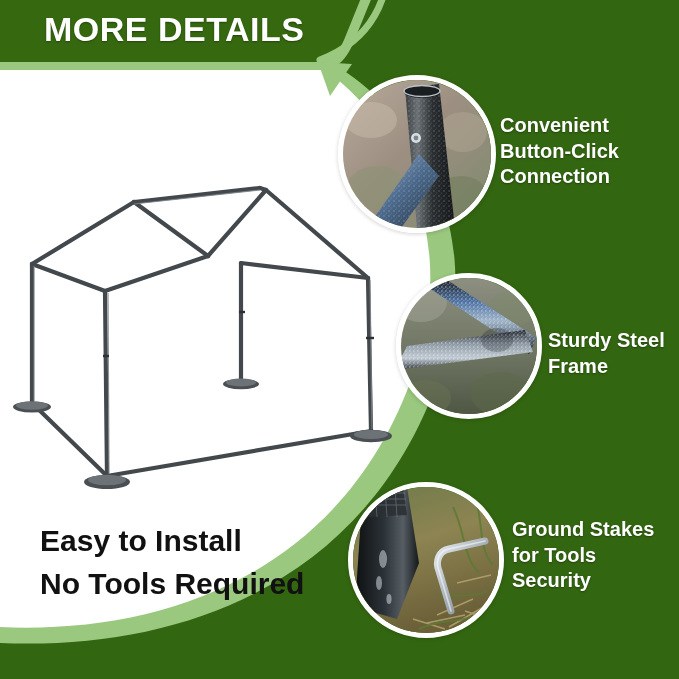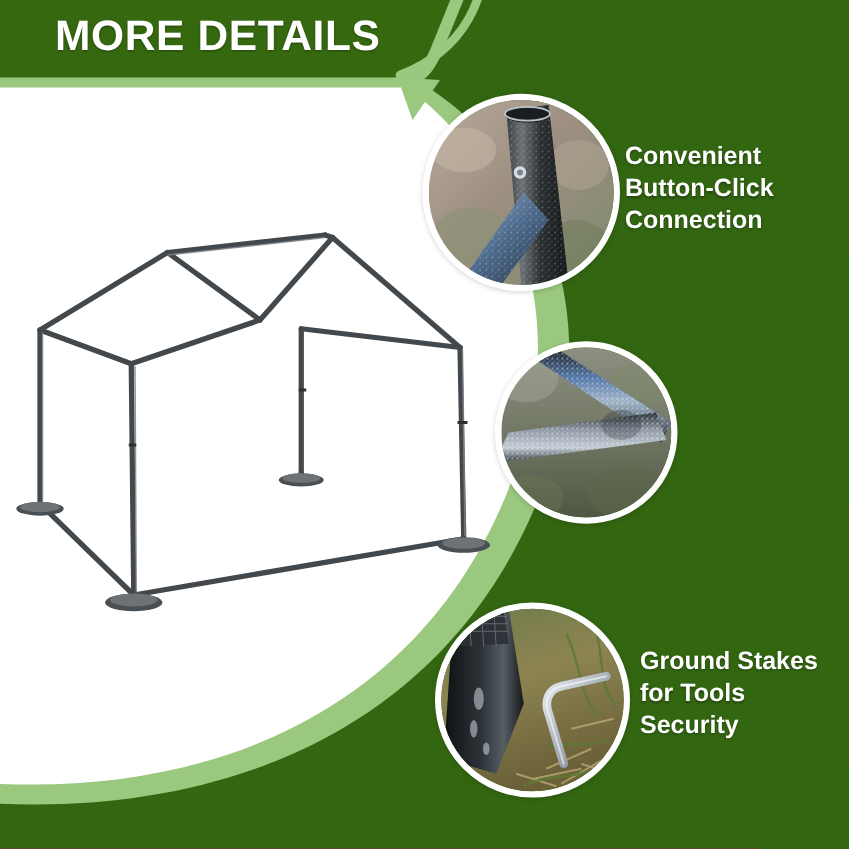--- a/index.html
+++ b/index.html
@@ -5,21 +5,21 @@
   html,body{margin:0;padding:0;}
   body{
     width:679px;height:679px;
     font-family:"Liberation Sans", sans-serif;
     overflow:hidden;
     background:#336611;
   }
   #stage{
     position:relative;
     width:679px;height:679px;
-    background:#be185d;
+    background:#0369a1;
     overflow:hidden;
   }
 
   
   .bg-art{position:absolute;left:0;top:0;width:679px;height:679px;}
   .banner-title{
     position:absolute;
     left:44px;top:10px;
     font-size:34px;
     font-weight:bold;
@@ -247,20 +247,22 @@
 
       <path d="M 22 6 L 46 2 L 136 60 L 128 76 Z" fill="url(#f2tube)"></path>
       <path d="M 22 6 L 46 2 L 136 60 L 128 76 Z" fill="url(#speck2)" opacity=".9"></path>
 
       <path d="M -6 92 L 6 68 L 124 52 L 132 74 Z" fill="url(#f2tube2)"></path>
       <path d="M -6 92 L 6 68 L 124 52 L 132 74 Z" fill="url(#speck2)" opacity=".95"></path>
 
       <ellipse cx="96" cy="62" rx="16" ry="12" fill="#1a1f25" opacity=".25"></ellipse>
     </svg>
   </div>
+  <div class="caption" style="left:548px;top:328px;">Sturdy Steel
+Frame</div>
 
   <div class="circle" style="left:348px;top:482px;width:146px;height:146px;">
     <svg class="photo" viewBox="0 0 146 146" preserveAspectRatio="xMidYMid slice">
       <defs>
         <linearGradient id="f3bg" x1="0" y1="0" x2="0.3" y2="1">
           <stop offset="0%" stop-color="#6e7a4a"></stop>
           <stop offset="45%" stop-color="#8d8452"></stop>
           <stop offset="100%" stop-color="#6b6038"></stop>
         </linearGradient>
         <linearGradient id="f3leg" x1="0" y1="0" x2="1" y2="0">
@@ -311,14 +313,16 @@
       </g>
 
       <path d="M 132 54 L 96 62 C 86 64 82 74 86 84 L 98 124" fill="none" stroke="url(#f3stake)" stroke-width="7" stroke-linecap="round"></path>
       <path d="M 132 54 L 96 62 C 86 64 82 74 86 84 L 98 124" fill="none" stroke="#ffffff" stroke-width="1.6" stroke-linecap="round" opacity=".55"></path>
     </svg>
   </div>
   <div class="caption" style="left:512px;top:517px;">Ground Stakes
 for Tools
 Security</div>
 
+  <div class="bottom-text">Easy to Install
+No Tools Required</div>
 
 </div>
 
 </body></html>

